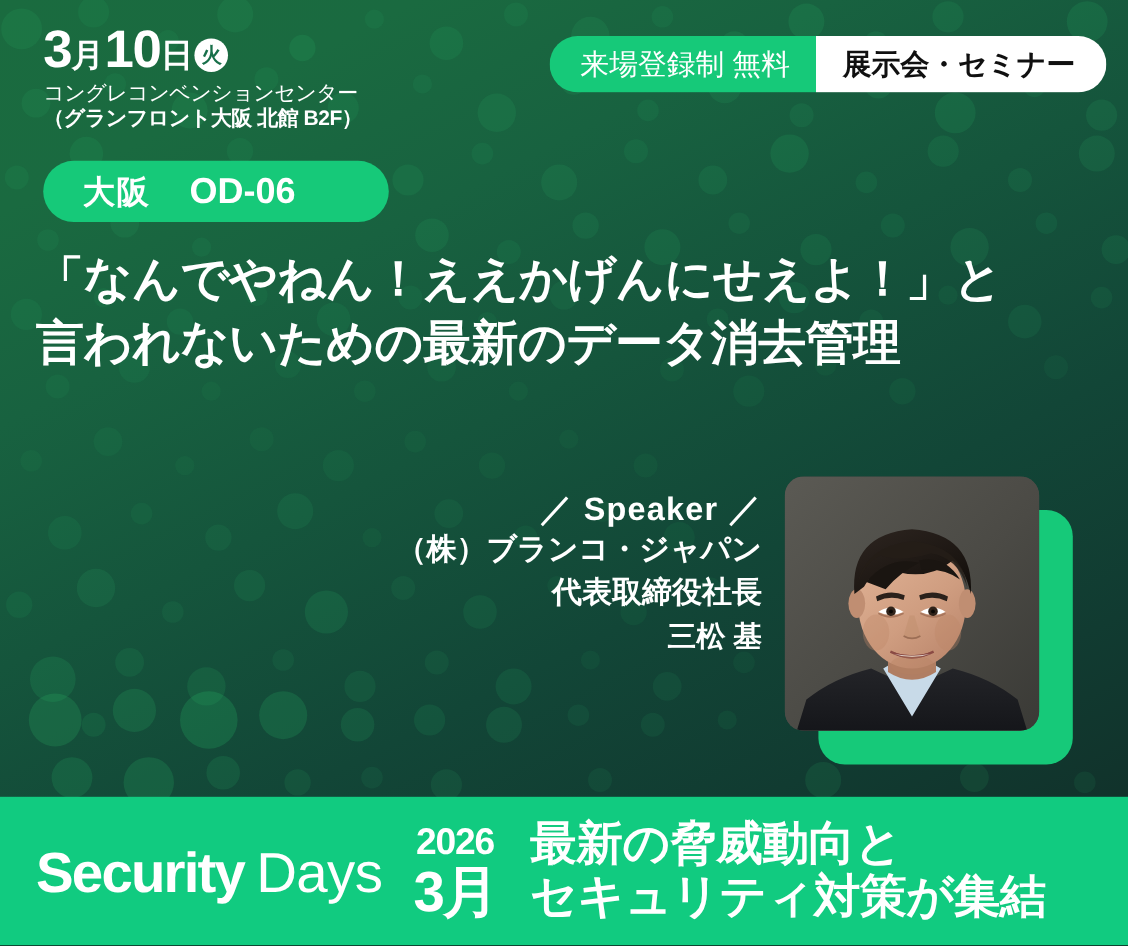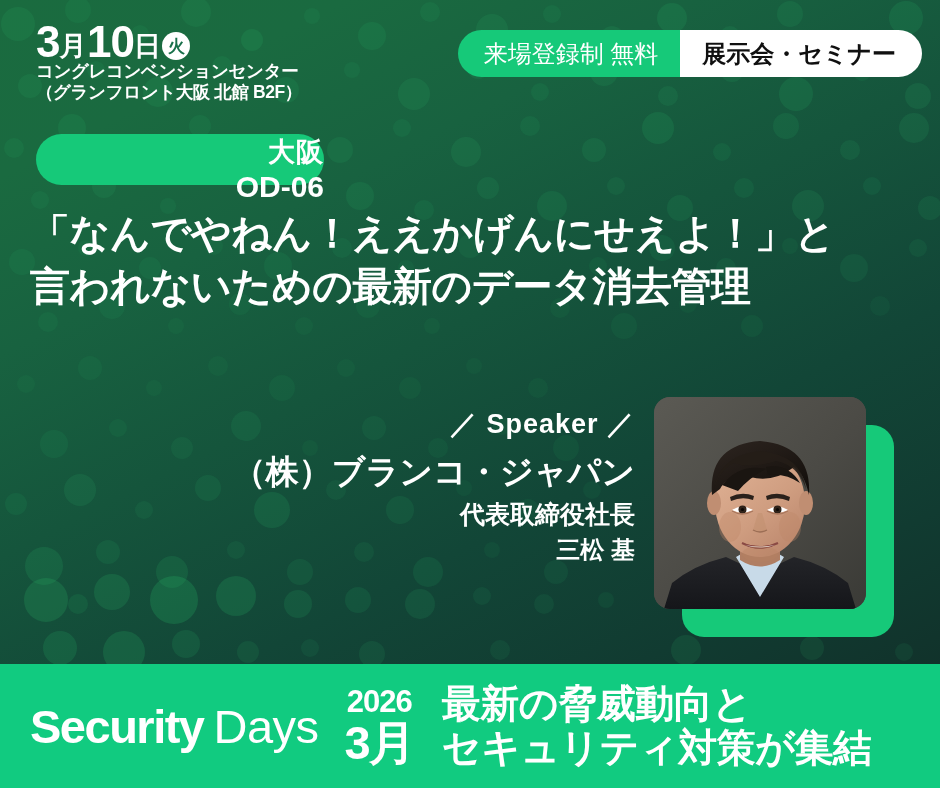--- a/index.html
+++ b/index.html
@@ -85,22 +85,22 @@
     font-weight: 700;
     display: flex;
     align-items: center;
     justify-content: center;
     margin-left: 2px;
     margin-bottom: 2px;
     flex: 0 0 auto;
   }
   .venue1 {
     font-size: 17.5px;
-    font-weight: 700;
-    margin-top: 1px;
+    font-weight: 400;
+    margin-top: 7px;
     letter-spacing: -0.4px;
     white-space: nowrap;
   }
   .venue2 {
     font-size: 17.5px;
     font-weight: 700;
     margin-top: 3px;
     letter-spacing: -0.4px;
     white-space: nowrap;
   }
@@ -142,24 +142,23 @@
   
   .session-badge {
     position: absolute;
     left: 36px;
     top: 134px;
     width: 288px;
     height: 51px;
     background: #16c979;
     border-radius: 26px;
     display: flex;
-    align-items: flex-end;
+    align-items: center;
     color: #ffffff;
     white-space: nowrap;
-    flex-direction: column;
   }
   .badge-city {
     font-size: 27px;
     font-weight: 700;
     margin-left: 33px;
     letter-spacing: 1px;
   }
   .badge-code {
     font-size: 30px;
     font-weight: 700;
@@ -191,23 +190,22 @@
     color: #ffffff;
     white-space: nowrap;
   }
   .sp-label {
     font-size: 27px;
     font-weight: 700;
     letter-spacing: 1px;
     line-height: 1.25;
   }
   .sp-company {
-    font-size: 33px;
-    font-weight: 700;
-    margin-top: 9px;
+    font-size: 25px;
+    font-weight: 700;
     letter-spacing: 0px;
     line-height: 1.3;
   }
   .sp-role {
     font-size: 25px;
     font-weight: 700;
     margin-top: 4px;
     line-height: 1.3;
   }
   .sp-name {

